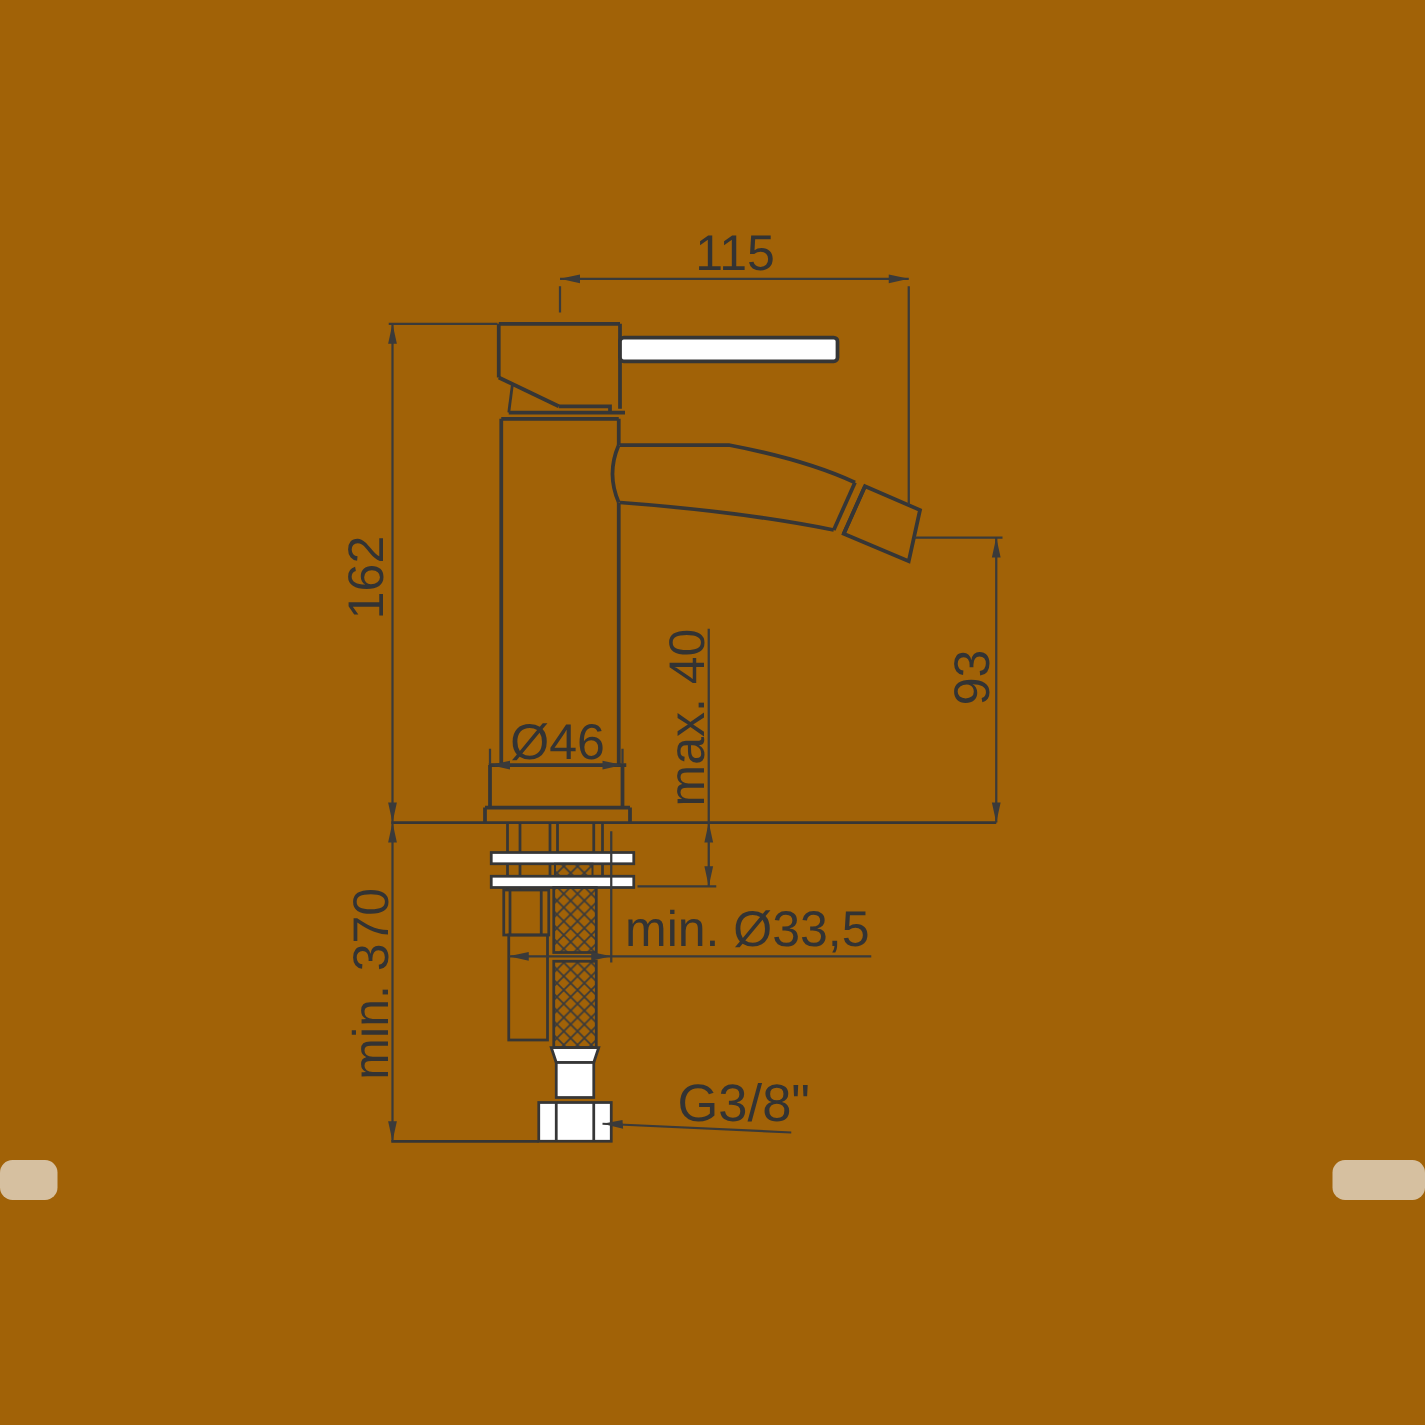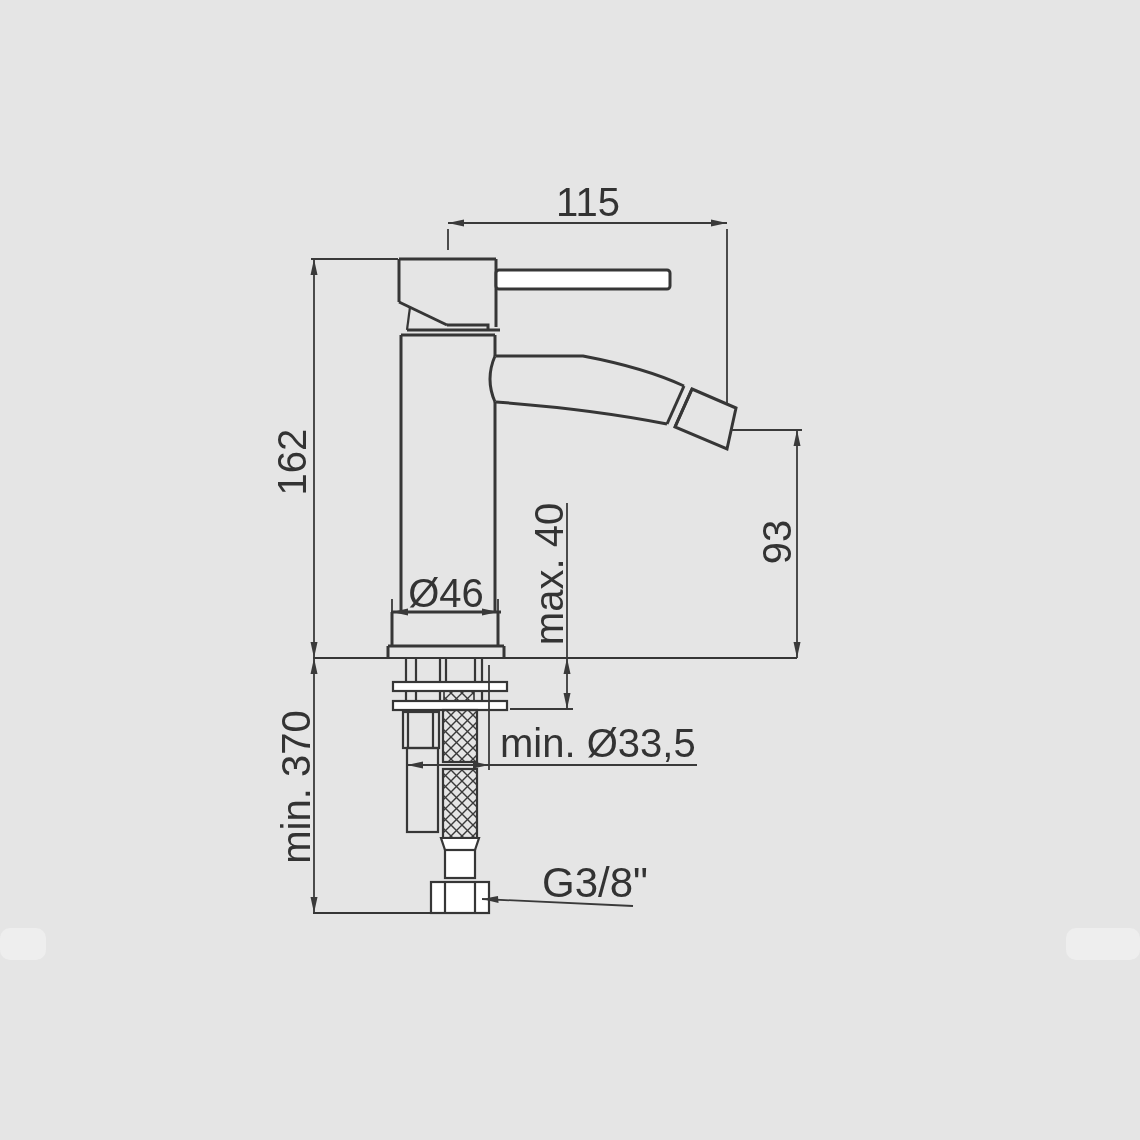--- a/index.html
+++ b/index.html
@@ -8,21 +8,21 @@
     background: #ffffff;
     width: 1140px;
     height: 1140px;
     overflow: hidden;
     font-family: "Liberation Sans", sans-serif;
   }
   .canvas {
     position: relative;
     width: 1140px;
     height: 1140px;
-    background: #e5e5e5;
+    background: #a16207;
   }
   svg { display: block; }
   .outline   { stroke: #363636; stroke-width: 3;   fill: none; stroke-linecap: butt; stroke-linejoin: miter; }
   .outline-thin { stroke: #363636; stroke-width: 2.2; fill: none; }
   .whitefill { fill: #ffffff; }
   .dim       { stroke: #3a3a3a; stroke-width: 1.8; fill: none; }
   .arrow     { fill: #3a3a3a; stroke: none; }
   .dimtext   { fill: #333333; font-size: 40px; font-family: "Liberation Sans", sans-serif; }
   .dimtext-lg{ fill: #333333; font-size: 42px; font-family: "Liberation Sans", sans-serif; }
   .smudge    { fill: #f2f2f2; opacity: 0.65; }

